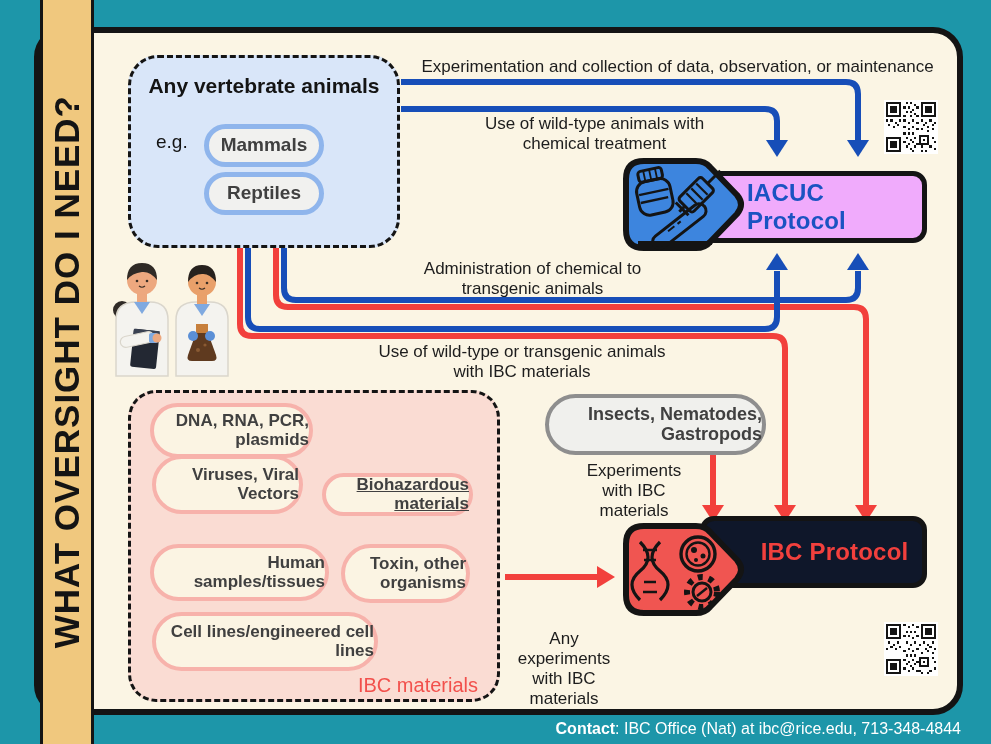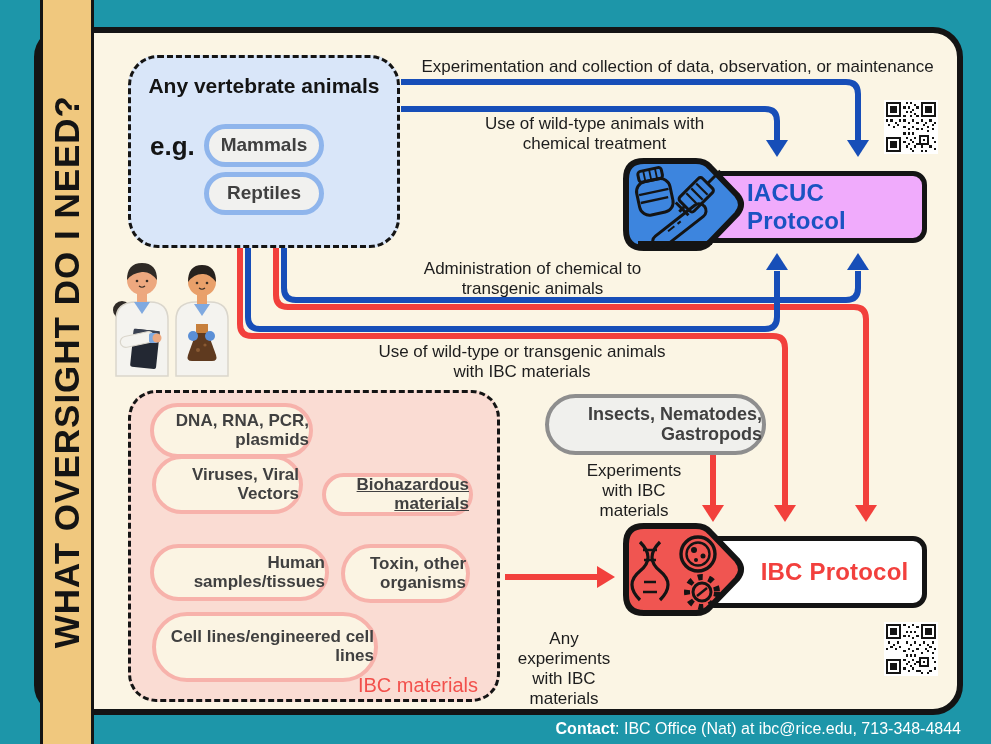--- a/index.html
+++ b/index.html
@@ -6,29 +6,29 @@
   body{font-family:"Liberation Sans",sans-serif;background:#0f6f7e;}
   .canvas{position:relative;width:991px;height:744px;background:#1D96A9;overflow:hidden;font-family:"Liberation Sans",sans-serif;}
   .abs{position:absolute;box-sizing:border-box;}
   .panel{left:34px;top:27px;width:929px;height:688px;background:#FBF5E4;border:6px solid #141414;border-radius:30px;}
   .sidebar{left:40px;top:0;width:54px;height:744px;background:#F0C87E;border-left:3px solid #141414;border-right:3px solid #141414;display:flex;align-items:center;justify-content:center;}
   .sidebar-title{writing-mode:vertical-rl;transform:rotate(180deg);font-size:35px;font-weight:800;color:#141414;letter-spacing:1px;white-space:nowrap;}
   .contact{color:#ffffff;font-size:16px;text-align:right;}
   .contact b{font-weight:700;}
   .vert-box{left:128px;top:55px;width:272px;height:193px;background:#D9E6F9;border:3px dashed #141414;border-radius:30px;}
   .vert-title{left:128px;top:74px;width:272px;text-align:center;font-size:21px;font-weight:800;color:#141414;}
-  .eg{left:150px;top:131px;font-size:26px;font-weight:700;color:#141414;}
+  .eg{left:156px;top:131px;font-size:19px;font-weight:400;color:#141414;}
   .pill{display:flex;align-items:center;justify-content:center;text-align:right;border-radius:999px;font-weight:700;color:#404040;line-height:1.1;}
   .pill-blue{background:#F1F1EF;border:5px solid #8FB5EC;font-size:19px;}
   .pill-pink{background:#FBF4E3;border:4px solid #F7B2AB;font-size:17px;}
   .pill-gray{background:#F0F0ED;border:4px solid #8E8E8E;font-size:18px;}
   .edge-label{font-size:17px;color:#1d1d1d;text-align:center;line-height:1.18;}
   .proto-box{display:flex;align-items:center;justify-content:center;border:5px solid #141414;border-radius:14px;font-size:24px;font-weight:800;letter-spacing:0.2px;}
   .iacuc-box{left:700px;top:171px;width:227px;height:72px;background:#f0abfc;color:#1A53C2;padding-left:42px;}
-  .ibc-box{left:700px;top:536px;width:227px;height:72px;background:#ffffff;color:#F2403D;padding-left:42px;}
+  .ibc-box{left:700px;top:516px;width:227px;height:72px;background:#0f172a;color:#F2403D;padding-left:42px;}
   .pink-box{left:128px;top:390px;width:372px;height:312px;background:#FADCD3;border:3px dashed #141414;border-radius:28px;}
   .pink-caption{left:320px;top:674px;width:158px;text-align:right;font-size:20px;color:#F2504C;font-weight:500;}
   svg{display:block;}
 </style>
 </head>
 <body>
 
 <div class="canvas">
 
   <div class="abs panel"></div>
@@ -120,21 +120,21 @@
       <path d="M87 78 L97 70" stroke-width="2.4"></path>
     </g>
   </svg>
 
   <div class="abs pink-box"></div>
   <div class="abs pill pill-pink" style="left:150px;top:403px;width:163px;height:55px;">DNA, RNA, PCR, plasmids</div>
   <div class="abs pill pill-pink" style="left:152px;top:455px;width:151px;height:59px;">Viruses, Viral Vectors</div>
   <div class="abs pill pill-pink" style="left:322px;top:473px;width:151px;height:43px;text-decoration:underline;">Biohazardous materials</div>
   <div class="abs pill pill-pink" style="left:150px;top:544px;width:179px;height:57px;">Human samples/tissues</div>
   <div class="abs pill pill-pink" style="left:341px;top:544px;width:129px;height:59px;">Toxin, other organisms</div>
-  <div class="abs pill pill-pink" style="left:152px;top:612px;width:226px;height:70px;">Cell lines/engineered cell lines</div>
+  <div class="abs pill pill-pink" style="left:152px;top:612px;width:226px;height:59px;">Cell lines/engineered cell lines</div>
   <div class="abs pink-caption">IBC materials</div>
 
   <div class="abs pill pill-gray" style="left:545px;top:394px;width:221px;height:61px;">Insects, Nematodes, Gastropods</div>
 
   <svg class="abs" style="left:106px;top:254px;" width="132" height="124" viewBox="0 0 132 124">
     <g>
       <circle cx="16" cy="56" r="9" fill="#2F2A26"></circle>
       <path d="M62 122 V66 Q62 48 44 48 L30 48 Q10 48 10 66 V122 Z" fill="#F4F3EF" stroke="#DAD6CC" stroke-width="1.5"></path>
       <rect x="31" y="36" width="10" height="12" fill="#EDA87F"></rect>
       <path d="M28 48 L44 48 L36 60 Z" fill="#7FA9E0"></path>

